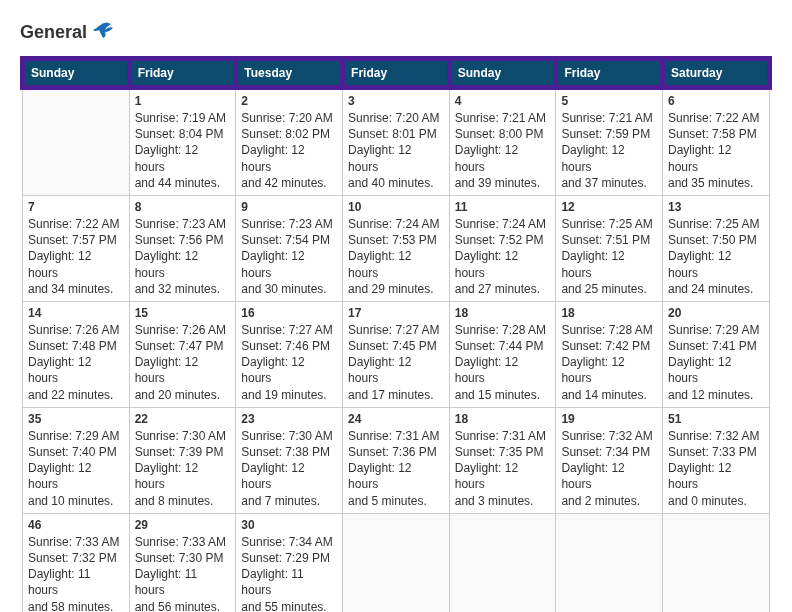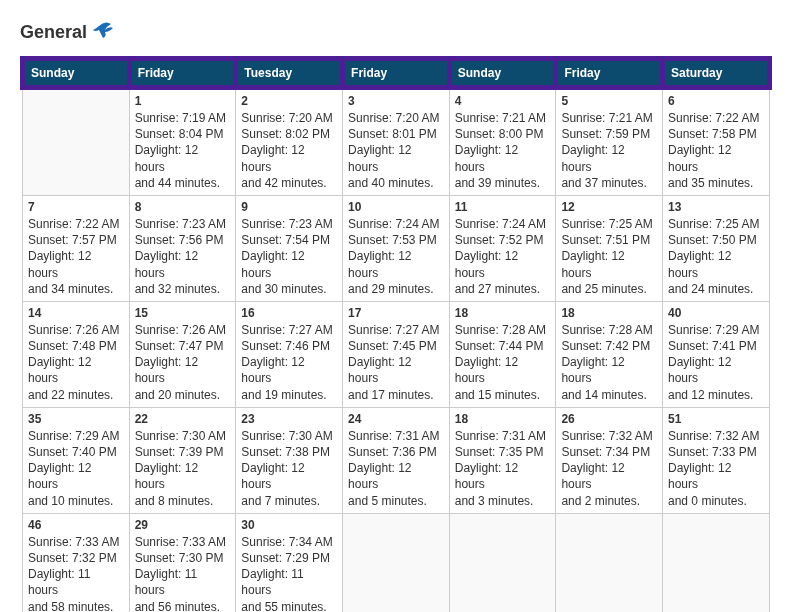--- a/index.html
+++ b/index.html
@@ -256,21 +256,21 @@
 and 15 minutes.</div>
           </td>
           <td>
             <span class="day-num">18</span>
             <div class="day-info" style="white-space: pre-line;">Sunrise: 7:28 AM
 Sunset: 7:42 PM
 Daylight: 12 hours
 and 14 minutes.</div>
           </td>
           <td>
-            <span class="day-num">40</span>
+            <span class="day-num">20</span>
             <div class="day-info" style="white-space: pre-line;">Sunrise: 7:29 AM
 Sunset: 7:41 PM
 Daylight: 12 hours
 and 12 minutes.</div>
           </td>
         </tr>
         <tr class="week-row">
           <td>
             <span class="day-num">35</span>
             <div class="day-info" style="white-space: pre-line;">Sunrise: 7:29 AM
@@ -300,21 +300,21 @@
 and 5 minutes.</div>
           </td>
           <td>
             <span class="day-num">18</span>
             <div class="day-info" style="white-space: pre-line;">Sunrise: 7:31 AM
 Sunset: 7:35 PM
 Daylight: 12 hours
 and 3 minutes.</div>
           </td>
           <td>
-            <span class="day-num">26</span>
+            <span class="day-num">19</span>
             <div class="day-info" style="white-space: pre-line;">Sunrise: 7:32 AM
 Sunset: 7:34 PM
 Daylight: 12 hours
 and 2 minutes.</div>
           </td>
           <td>
             <span class="day-num">51</span>
             <div class="day-info" style="white-space: pre-line;">Sunrise: 7:32 AM
 Sunset: 7:33 PM
 Daylight: 12 hours

